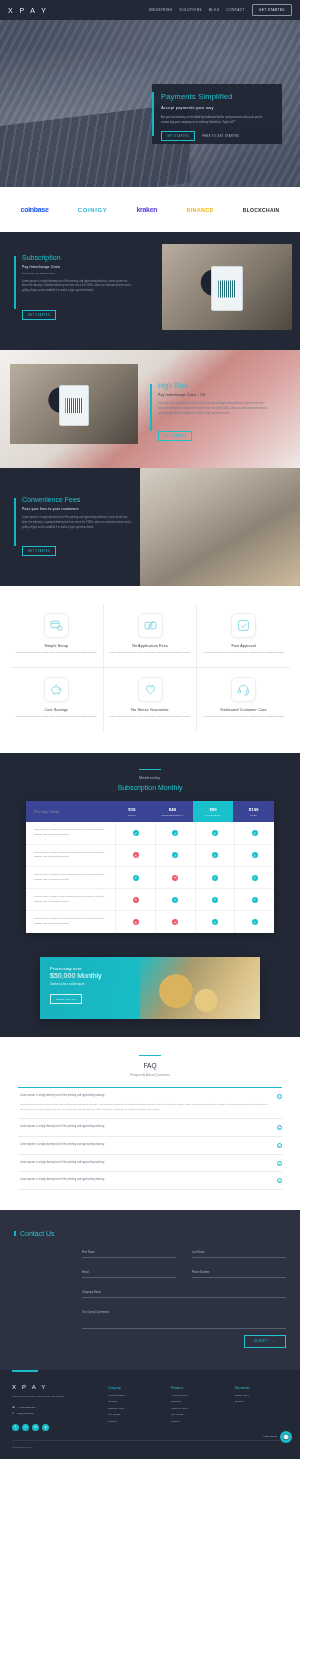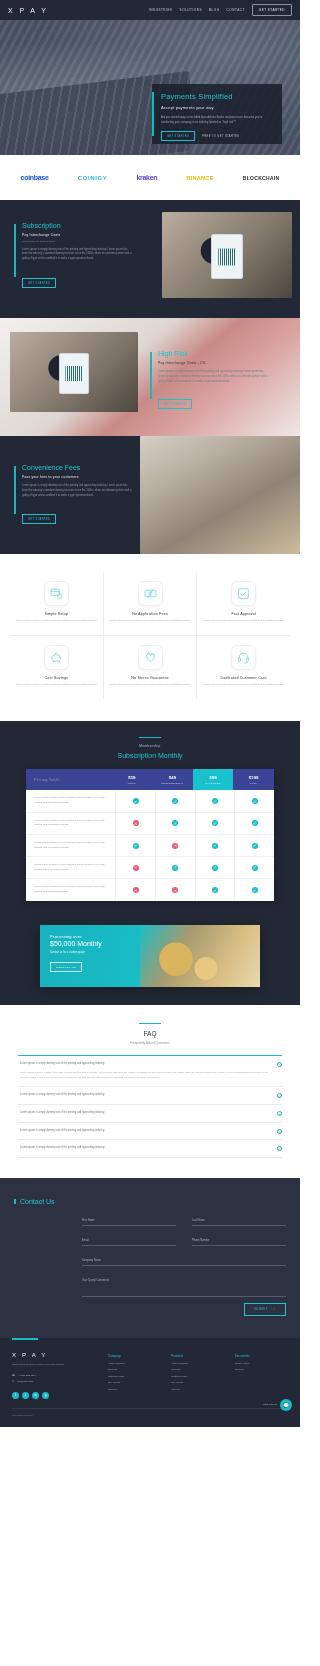--- a/index.html
+++ b/index.html
@@ -18,21 +18,21 @@
   }
   .logo { font-size:7px; letter-spacing:2.4px; color:#e9edf2; font-weight:300; }
   .nav-right { margin-left:auto; display:flex; align-items:center; gap:7px; }
   .nav-link { font-size:3.1px; letter-spacing:.5px; color:#c5ccd8; text-transform:uppercase; }
   .nav-cta {
     font-size:3px; letter-spacing:.5px; color:#e6ebf2; text-transform:uppercase;
     border:1px solid #8a93a5; padding:3px 6px; border-radius:1px;
   }
 
   
-  .hero { height:135px; position:relative; overflow:hidden; }
+  .hero { height:167px; position:relative; overflow:hidden; }
   .hero-bg {
     position:absolute; inset:0;
     background:
       linear-gradient(115deg, rgba(38,44,58,.72) 0%, rgba(52,60,78,.55) 45%, rgba(70,80,100,.45) 100%),
       linear-gradient(160deg,#5d6679 0%,#3f4859 25%,#6a7punk 26%,#737d91 55%,#2e3543 100%);
     background-color:#4a5365;
   }
   .hero-bg:after{
     content:""; position:absolute; inset:0;
     background:

